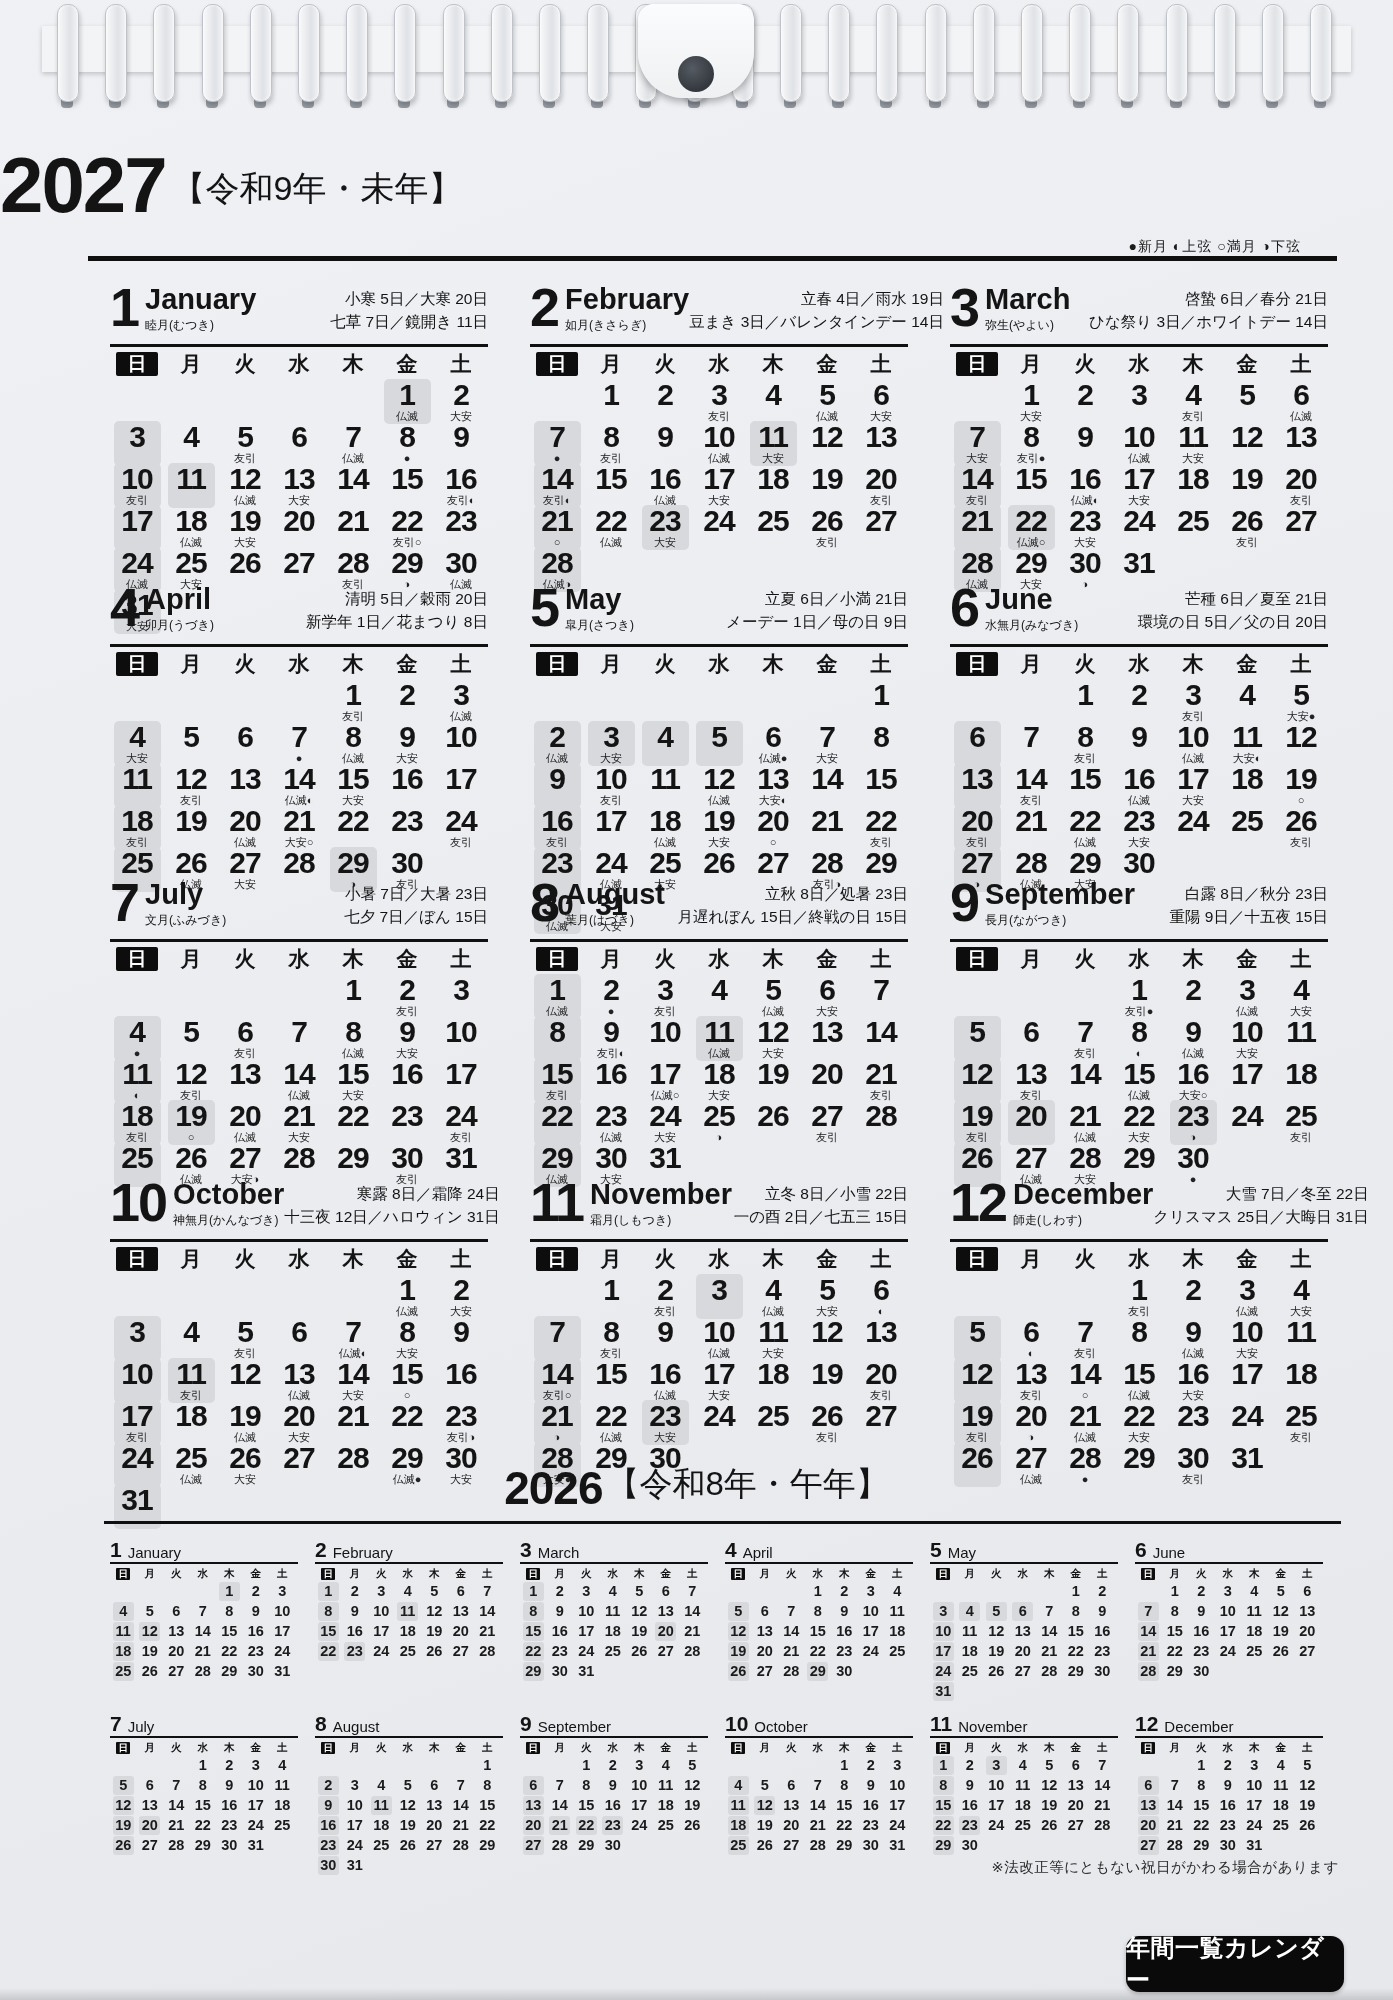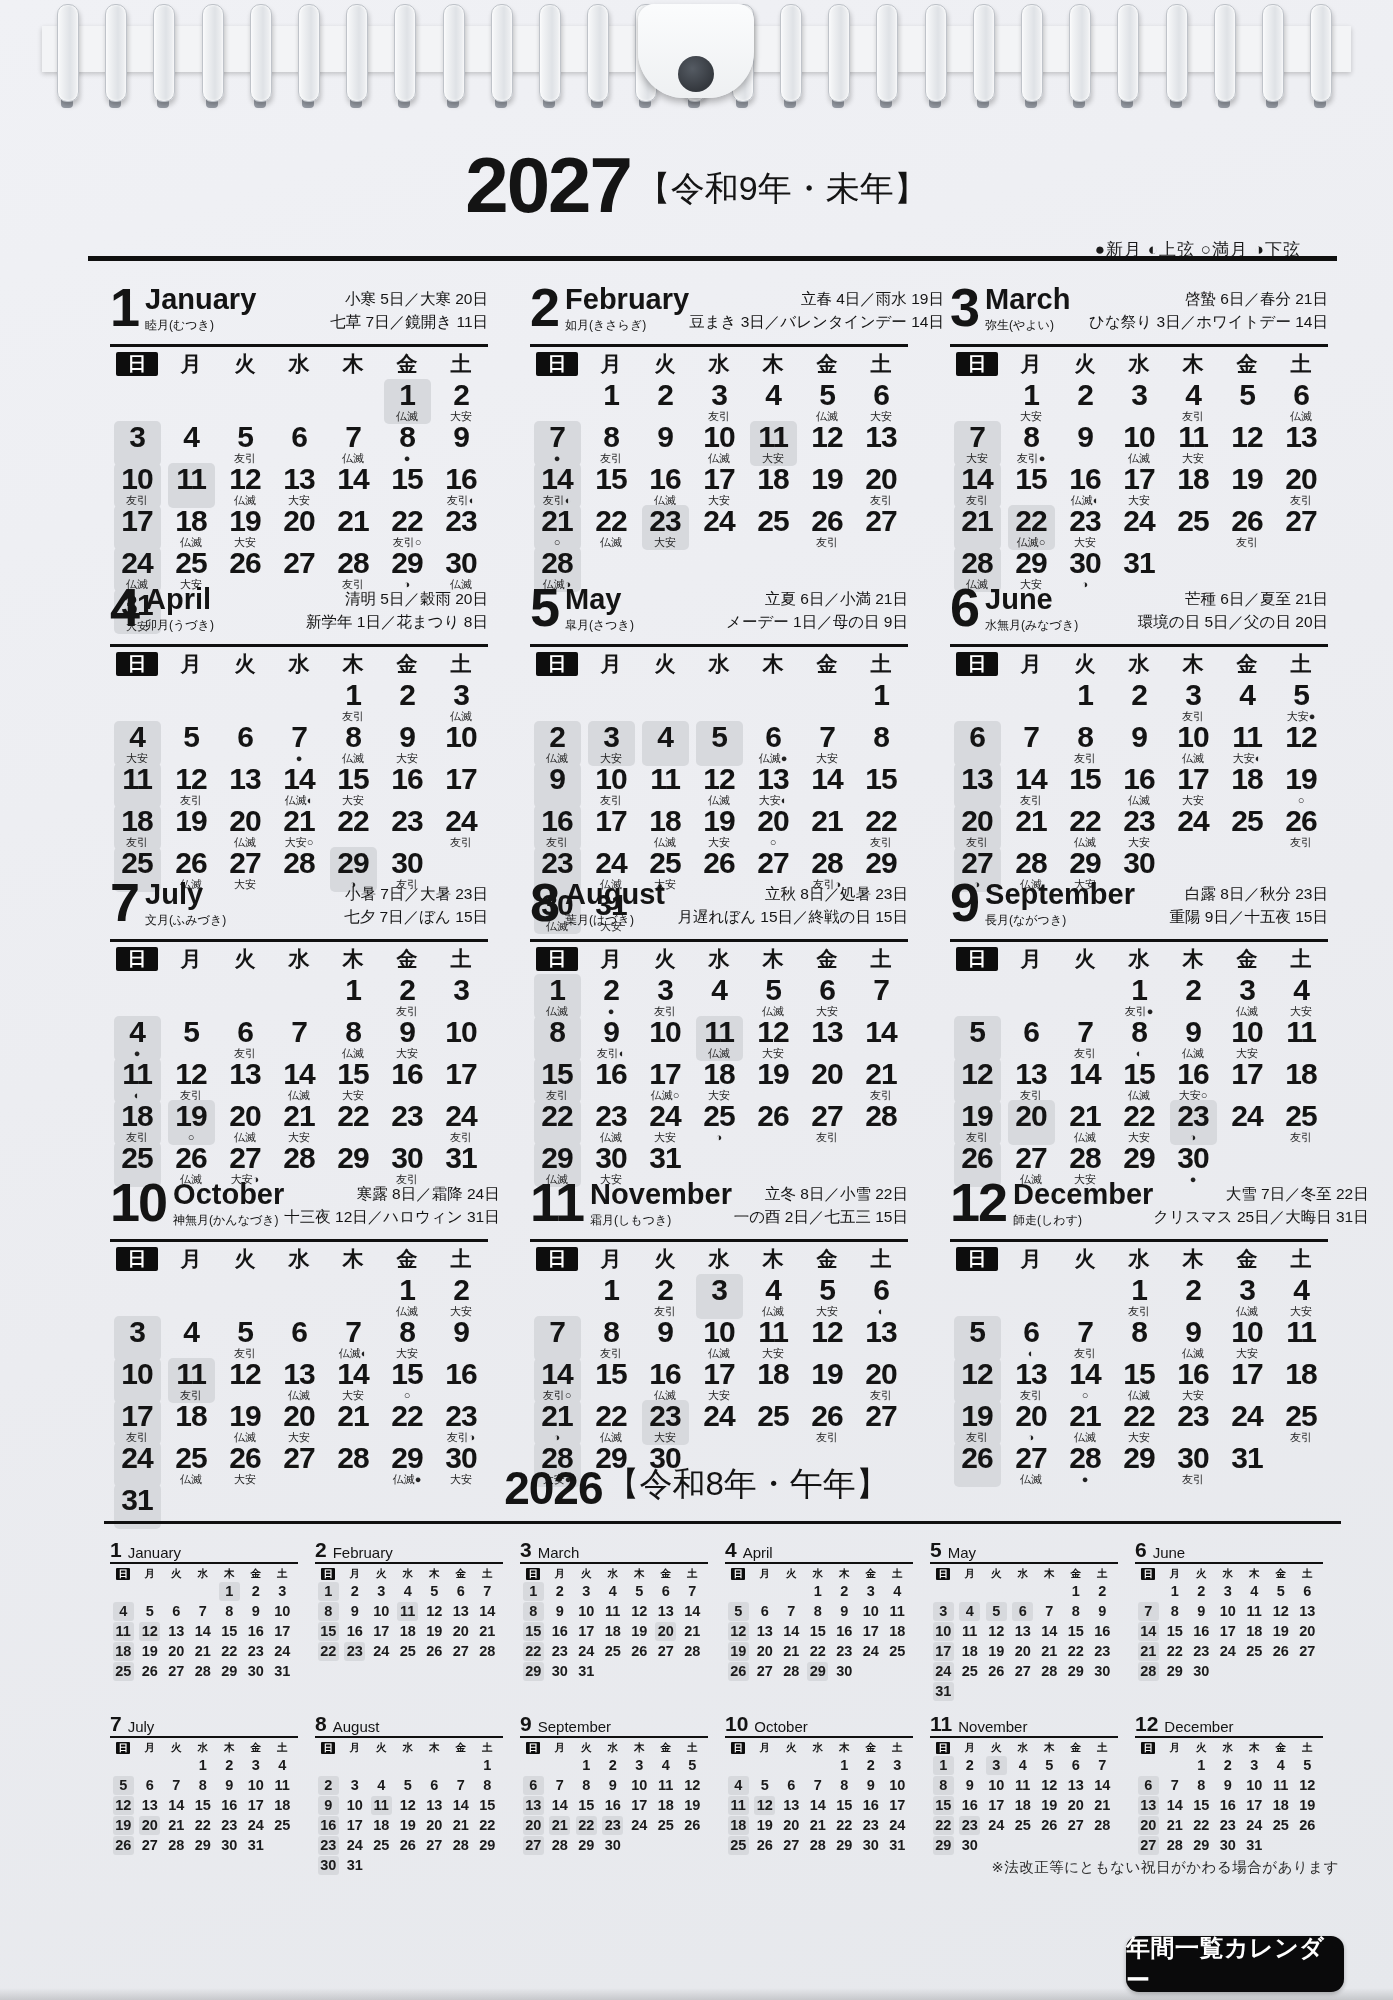--- a/index.html
+++ b/index.html
@@ -15,24 +15,24 @@
     background:linear-gradient(90deg,#f8f9fa,#dfe2e6 60%,#f2f3f5);
     border:1px solid #bfc3c9;box-shadow:1px 4px 5px rgba(0,0,0,.22), inset 0 0 3px #fff;z-index:2;}
   .slot{position:absolute;top:94px;width:12px;height:14px;border-radius:4px;background:#989da6;z-index:1;}
   .hanger{position:absolute;left:638px;top:4px;width:116px;height:94px;
     border-radius:16px 16px 46px 46px;background:linear-gradient(#fbfcfd,#eef0f2);
     box-shadow:0 4px 7px rgba(0,0,0,.28);z-index:3;}
   .hanger-hole{position:absolute;left:678px;top:56px;width:36px;height:36px;border-radius:50%;
     background:radial-gradient(circle at 40% 35%,#555b63,#34383e 70%);z-index:4;}
   
   .titlebar{position:absolute;left:0;top:138px;width:100%;height:80px;display:flex;
-    justify-content:center;align-items:flex-end;gap:6px;}
+    justify-content:flex-start;align-items:flex-end;gap:6px;}
   .y-big{font-size:78px;font-weight:bold;letter-spacing:-2px;line-height:.85;}
   .y-era{font-size:34px;font-weight:normal;margin-bottom:6px;letter-spacing:0px;}
-  .moon-legend{position:absolute;right:92px;top:238px;font-size:17px;color:#1b1b1b;letter-spacing:1px;}
+  .moon-legend{position:absolute;right:92px;top:238px;font-size:14px;color:#1b1b1b;letter-spacing:1px;}
   .top-rule{position:absolute;left:88px;top:256px;width:1249px;height:5px;background:#101010;}
   
   .month{position:absolute;width:378px;}
   .mh{display:flex;justify-content:space-between;align-items:flex-start;height:60px;}
   .mh-left{display:flex;gap:7px;}
   .mnum{font-size:54px;font-weight:bold;line-height:.92;letter-spacing:-2px;}
   .men{font-size:29px;font-weight:bold;line-height:1.0;margin-top:2px;}
   .mjp{font-size:12px;margin-top:3px;white-space:nowrap;}
   .mh-info{text-align:right;font-size:15.5px;line-height:1.5;margin-top:4px;white-space:nowrap;}
   .mrule{height:3px;background:#101010;margin-top:1px;}

